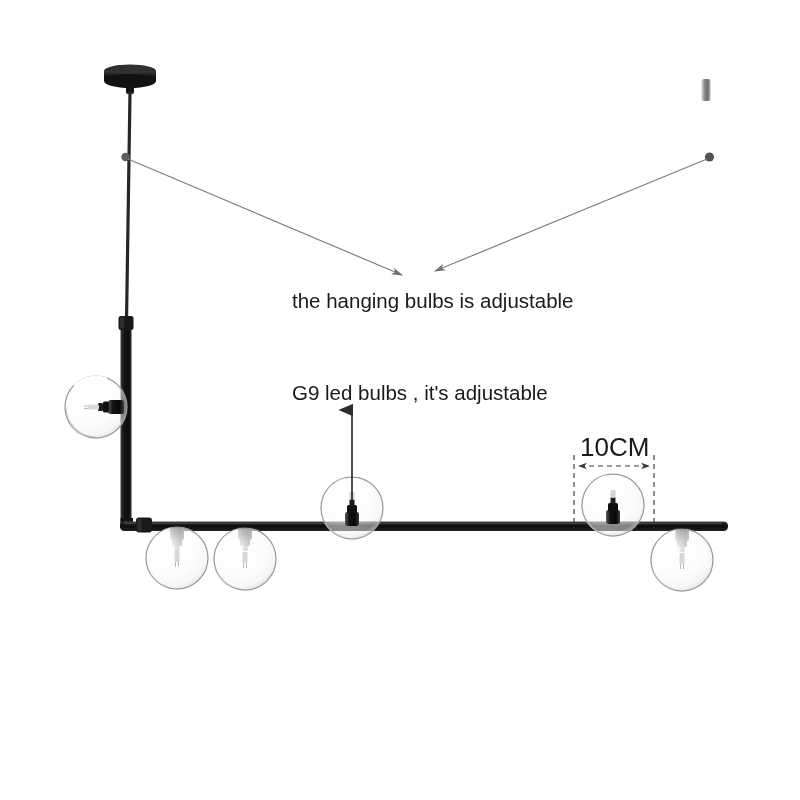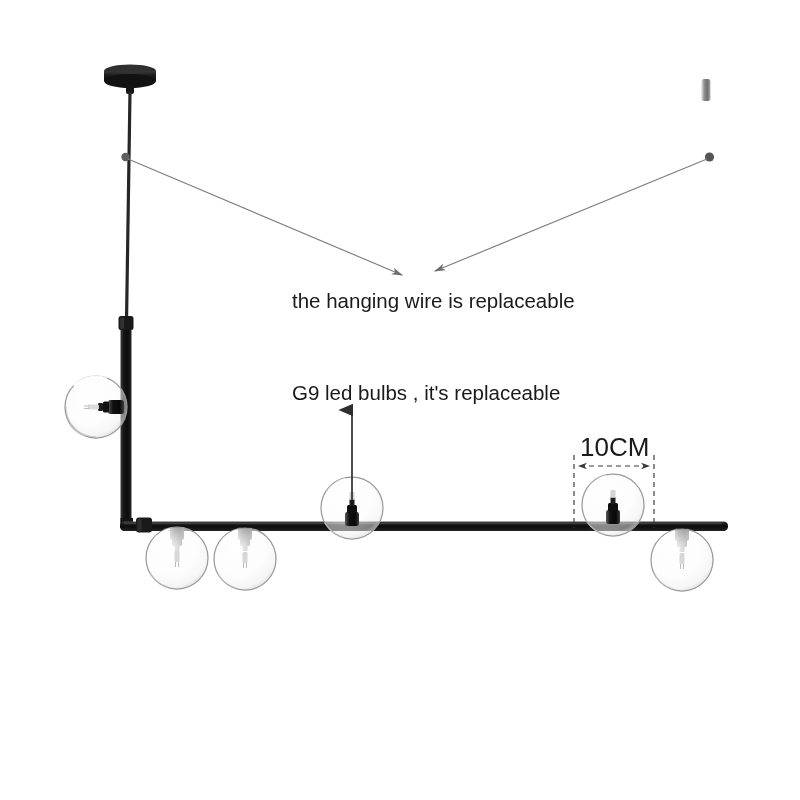--- a/index.html
+++ b/index.html
@@ -249,19 +249,19 @@
 
     <g>
       <line x1="574" y1="455" x2="574" y2="528" stroke="#3a3a3a" stroke-width="1.15" stroke-dasharray="5,4"></line>
       <line x1="654" y1="455" x2="654" y2="528" stroke="#3a3a3a" stroke-width="1.15" stroke-dasharray="5,4"></line>
       <line x1="612" y1="466" x2="578" y2="466" stroke="#3a3a3a" stroke-width="1.1" stroke-dasharray="5,4" marker-end="url(#dimArrowL)"></line>
       <line x1="616" y1="466" x2="650" y2="466" stroke="#3a3a3a" stroke-width="1.1" stroke-dasharray="5,4" marker-end="url(#dimArrowR)"></line>
     </g>
 
   </svg>
 
-  <div class="anno" id="anno-wire">the hanging wire is replaceable</div>
-
-  <div class="anno" id="anno-bulbs">G9 led bulbs , it's replaceable</div>
+  <div class="anno" id="anno-wire">the hanging bulbs is adjustable</div>
+
+  <div class="anno" id="anno-bulbs">G9 led bulbs , it's adjustable</div>
 
   <div class="anno" id="anno-dim">10CM</div>
 
 </div>
 
 </body></html>

